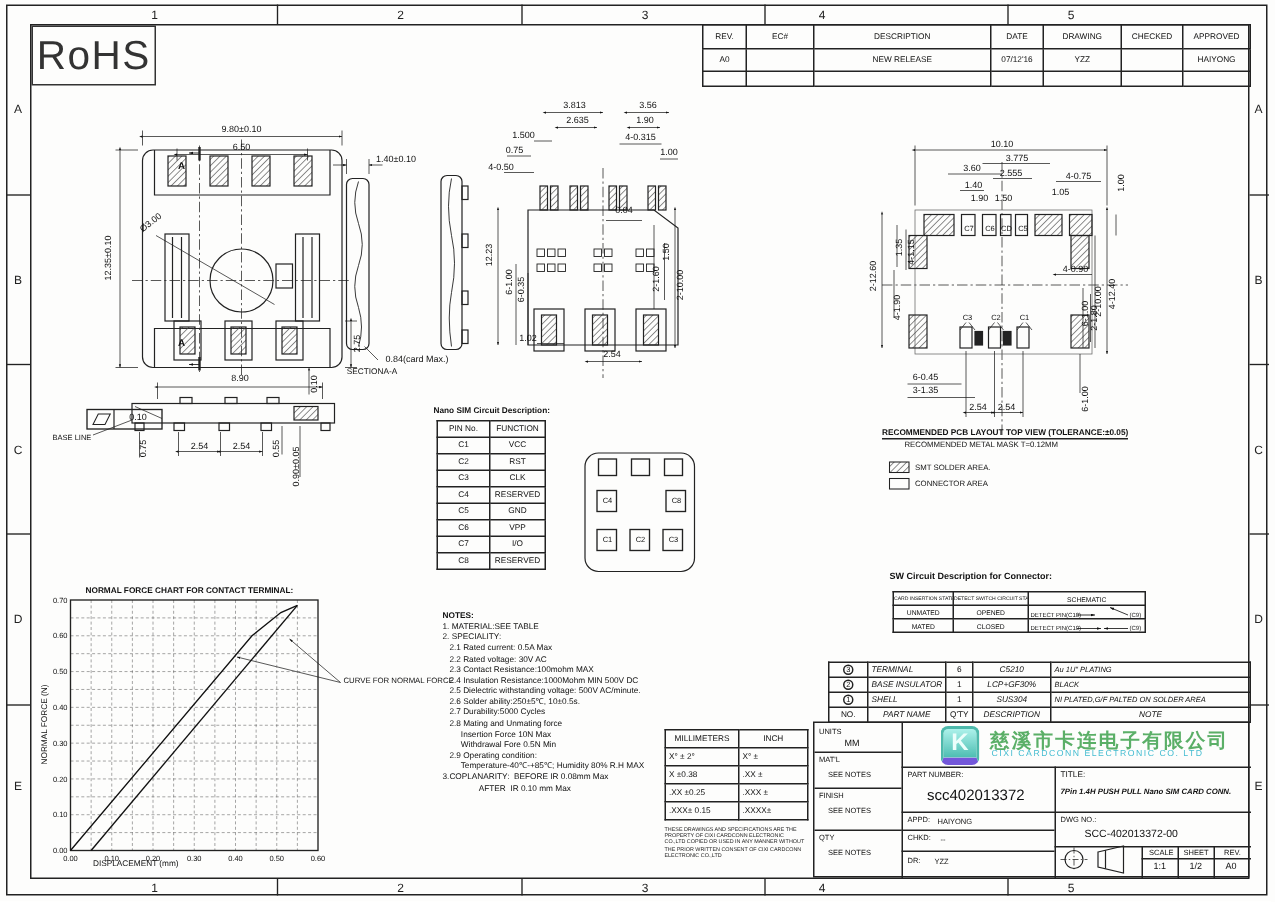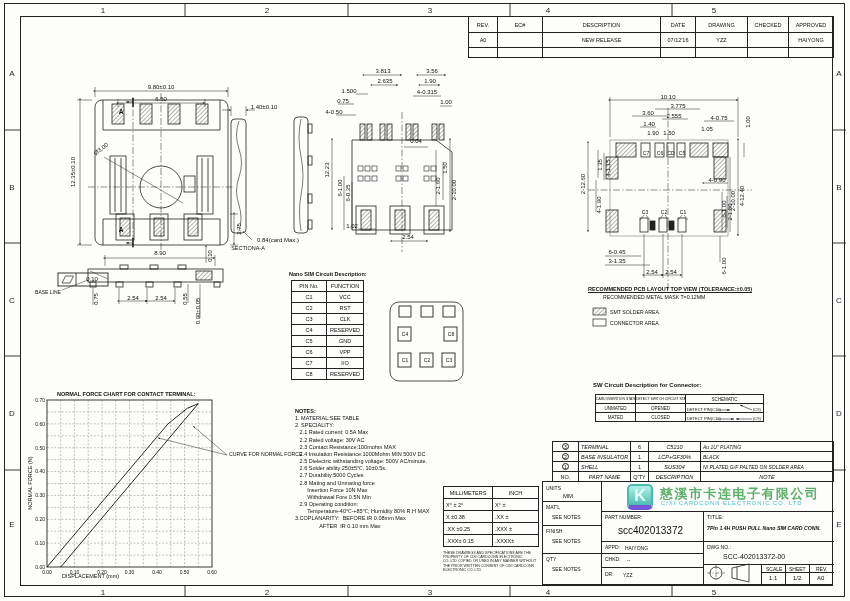--- a/index.html
+++ b/index.html
@@ -364,20 +364,21 @@
   <span class="zone" style="left:12px;top:187px">B</span>
   <span class="zone" style="left:12px;top:300px">C</span>
   <span class="zone" style="left:12px;top:413px">D</span>
   <span class="zone" style="left:12px;top:524px">E</span>
   <span class="zone" style="left:839px;top:73px">A</span>
   <span class="zone" style="left:839px;top:187px">B</span>
   <span class="zone" style="left:839px;top:300px">C</span>
   <span class="zone" style="left:839px;top:413px">D</span>
   <span class="zone" style="left:839px;top:524px">E</span>
 
+  <div class="rohs">RoHS</div>
 
   <table class="abs" style="left:468px;top:16px;width:365px">
     <colgroup>
         <col style="width:29px">
         <col style="width:45px">
         <col style="width:118px">
         <col style="width:35px">
         <col style="width:52px">
         <col style="width:41px">
         <col style="width:45px">

